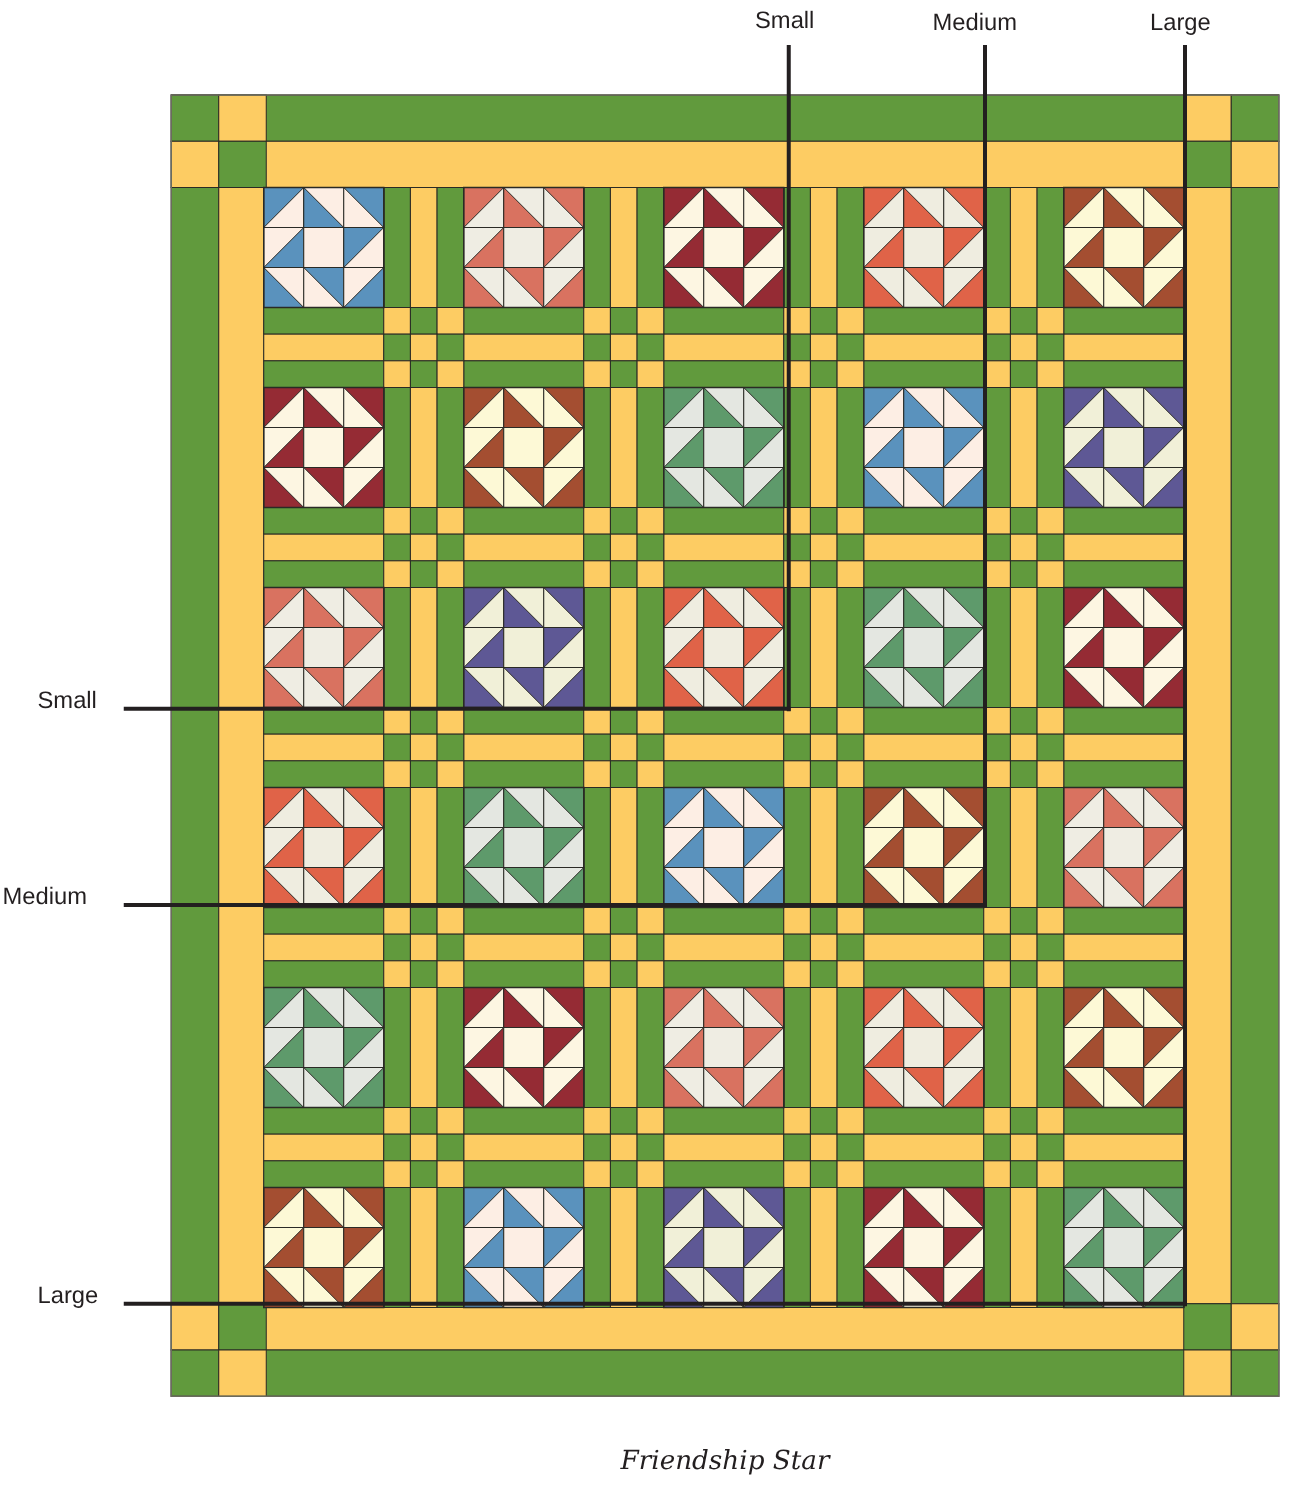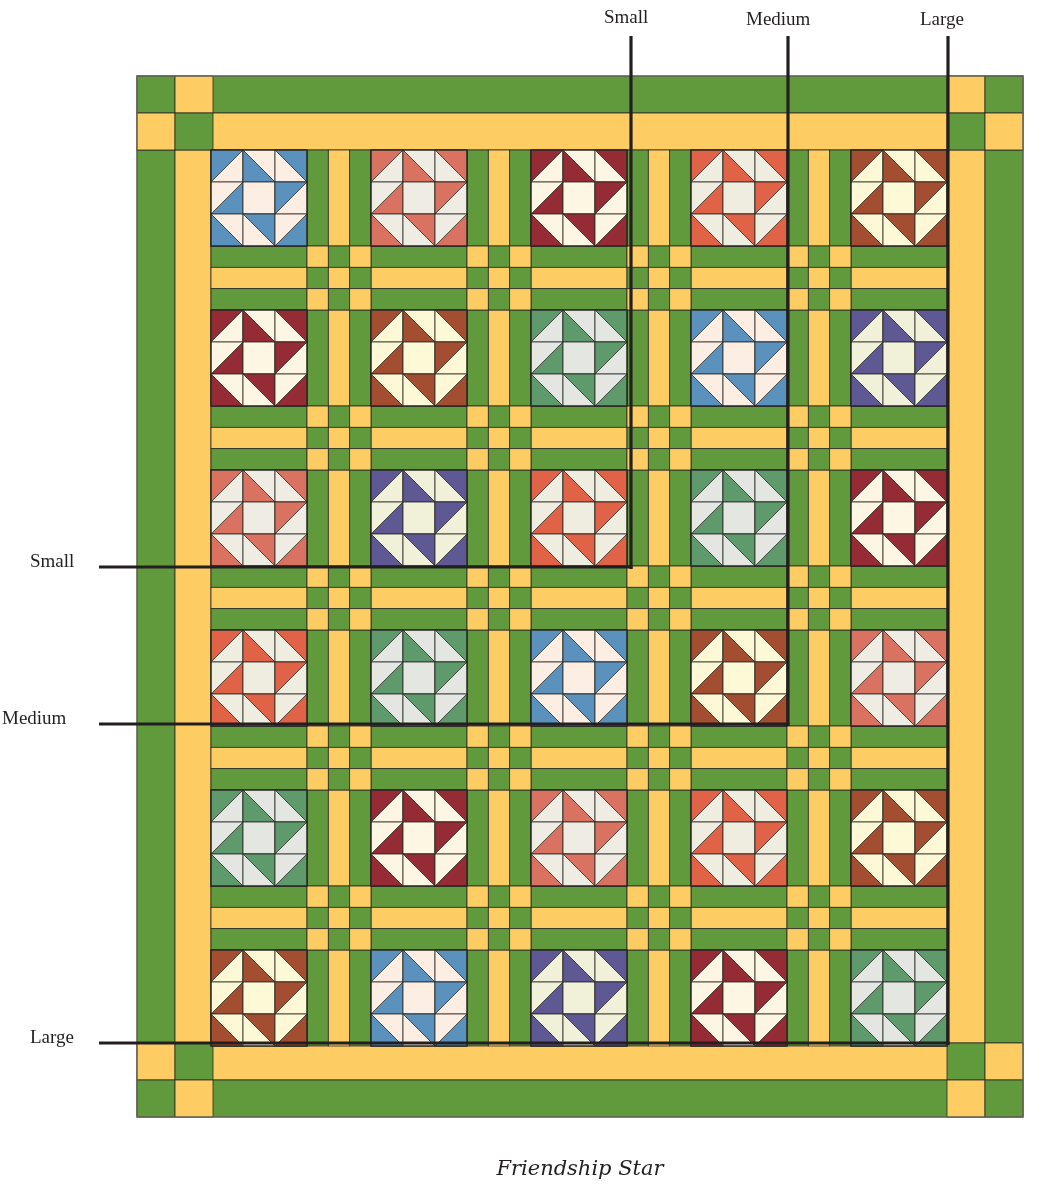--- a/index.html
+++ b/index.html
@@ -1,18 +1,18 @@
 <!DOCTYPE html>
 <html><head>
 <meta charset="utf-8">
 <style>
   html, body { margin: 0; padding: 0; background: #ffffff; }
   body { width: 1047px; height: 1200px; position: relative; overflow: hidden; }
   #stage { position: absolute; left: 0; top: 0; width: 1047px; height: 1200px; }
-  .lbl { position: absolute; font-family: Liberation Serif, serif; font-size: 19px; color: #231f20; white-space: nowrap; }
+  .lbl { position: absolute; font-family: Liberation Sans, sans-serif; font-size: 19px; color: #231f20; white-space: nowrap; }
   .caption { position: absolute; left: 0; width: 1160px; top: 1156px; text-align: center; font-family: "DejaVu Serif", "Liberation Serif", serif; font-style: italic; font-size: 21px; color: #231f20; }
 </style>
 </head>
 <body>
 
 <div id="stage">
   <svg id="quilt" width="1047" height="1200" viewBox="0 0 1047 1200" style="position:absolute;left:0;top:0">
       <rect x="137" y="76" width="886" height="37" fill="#619a3d" stroke="#2a2a25" stroke-width="0.8"></rect>
       <rect x="137" y="113" width="886" height="37" fill="#fdcc63" stroke="#2a2a25" stroke-width="0.8"></rect>
       <rect x="137" y="1043" width="886" height="37" fill="#fdcc63" stroke="#2a2a25" stroke-width="0.8"></rect>

